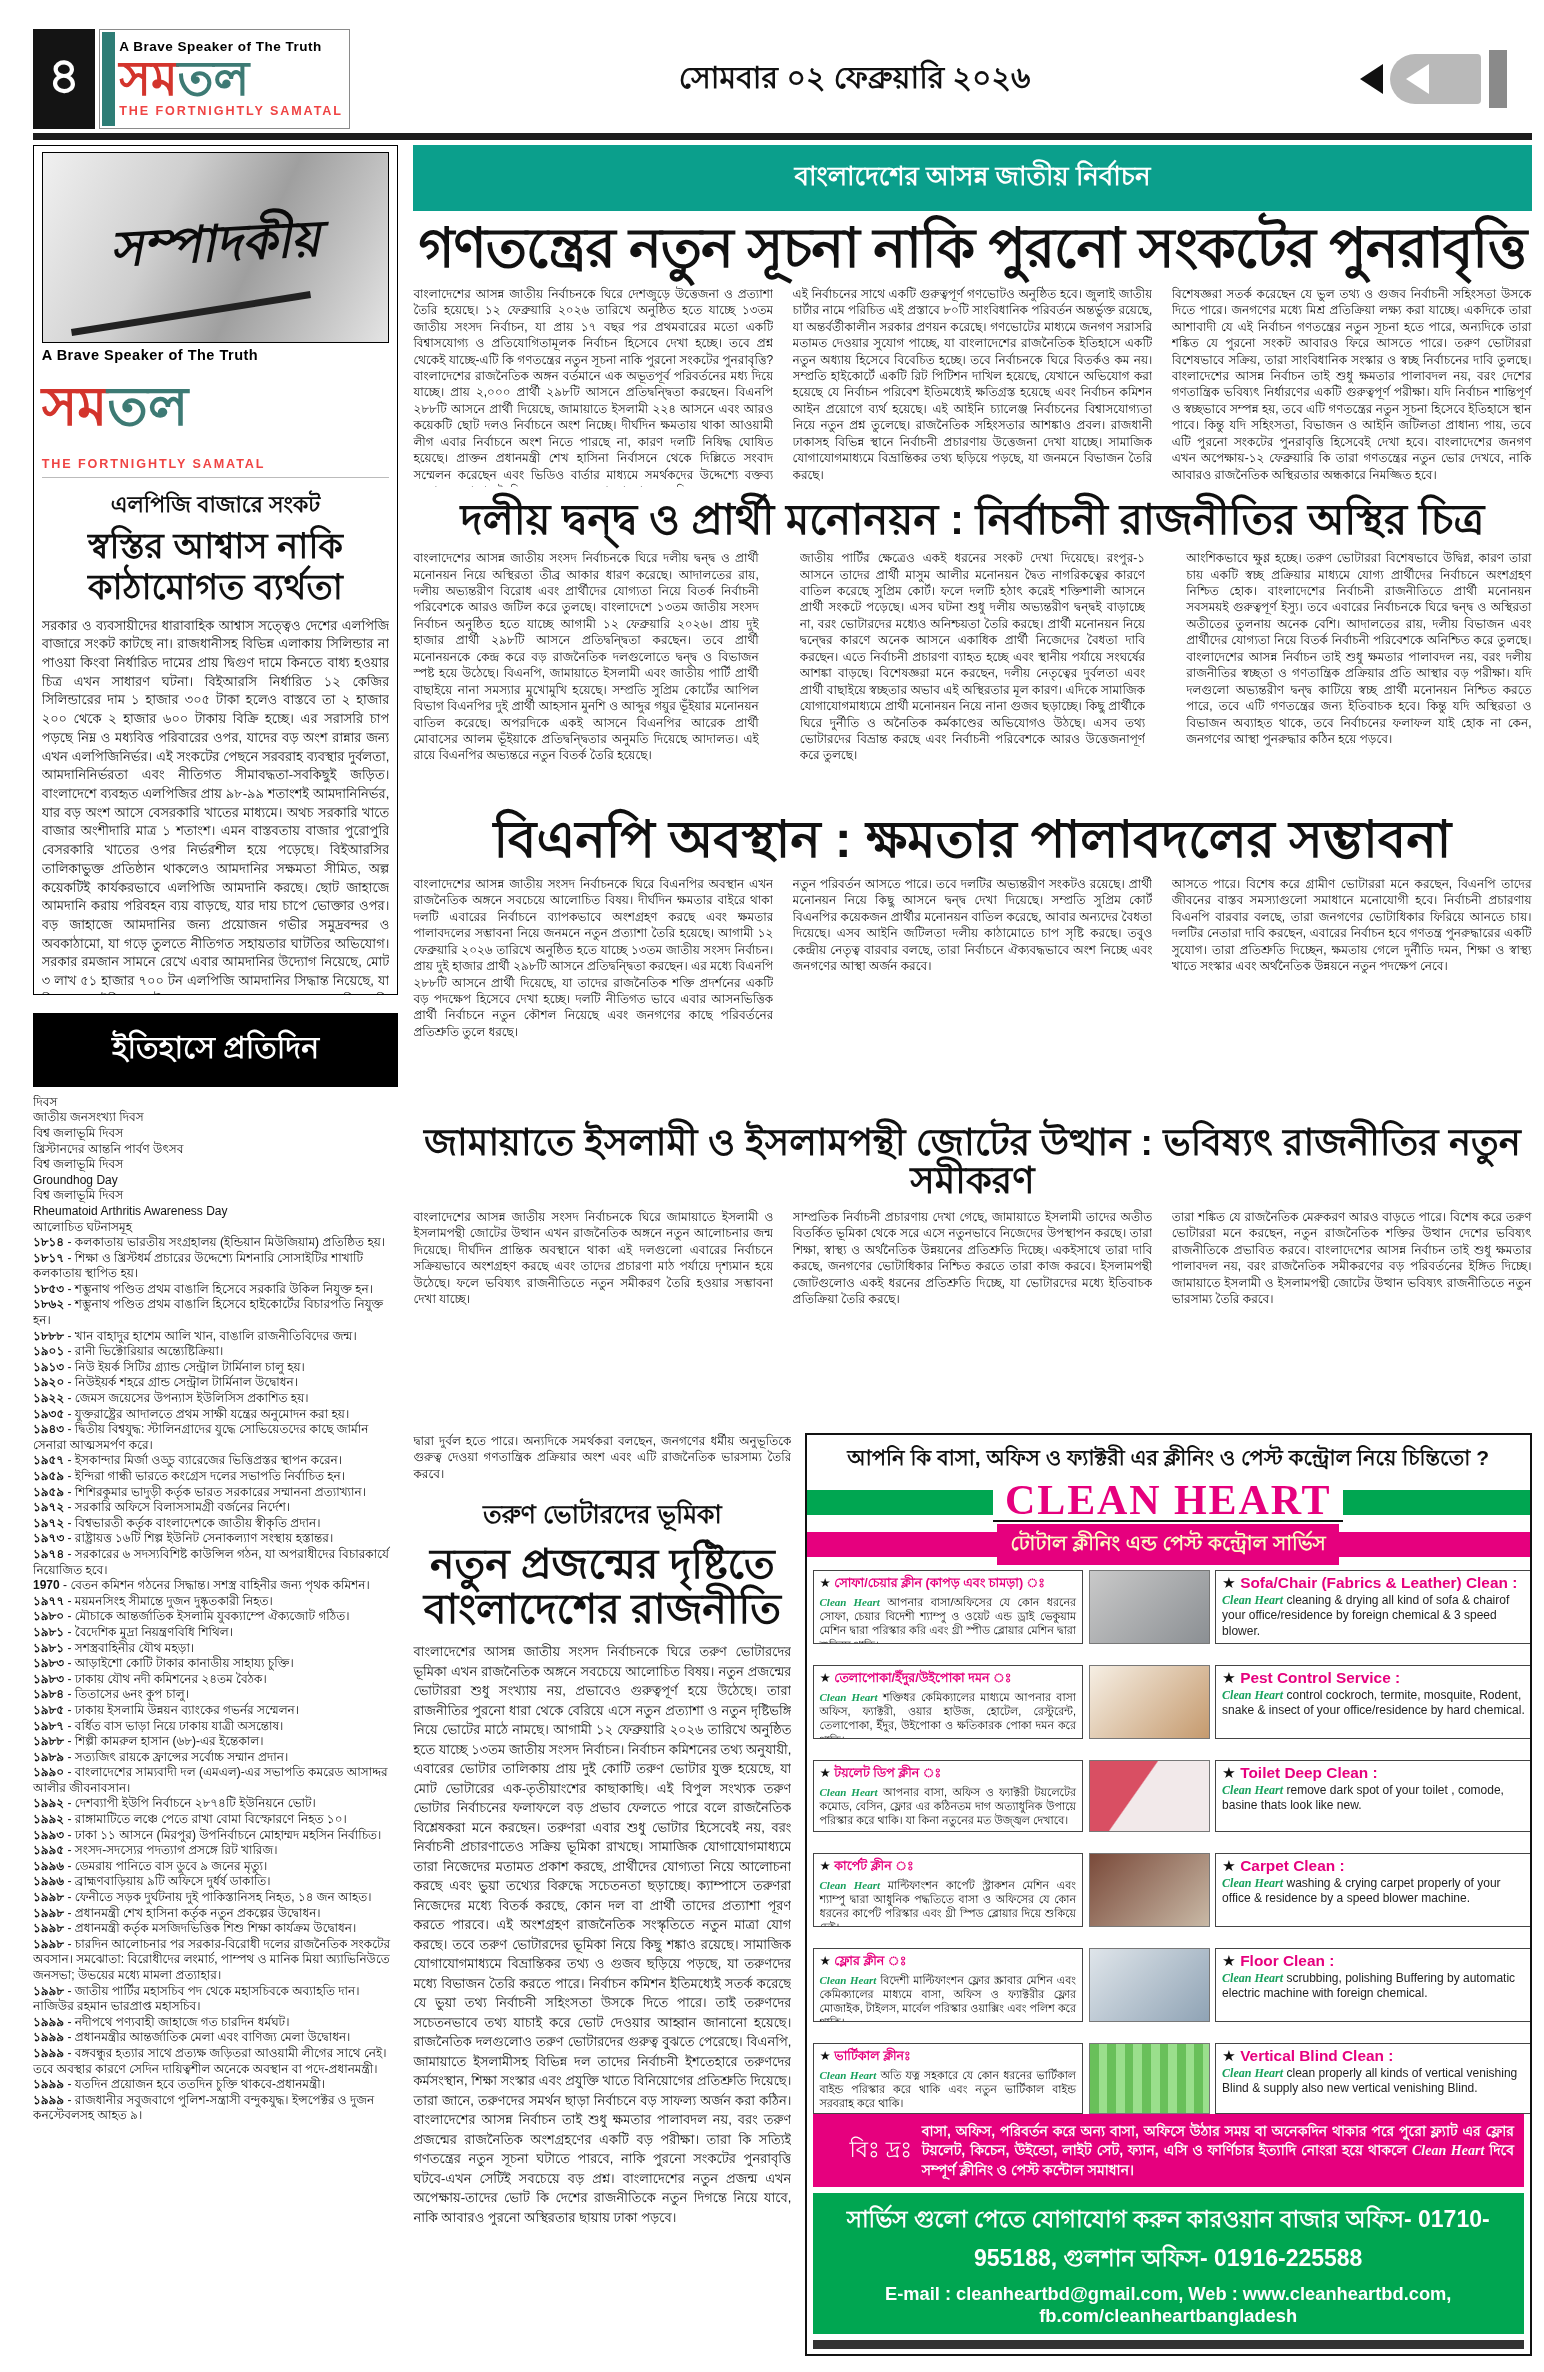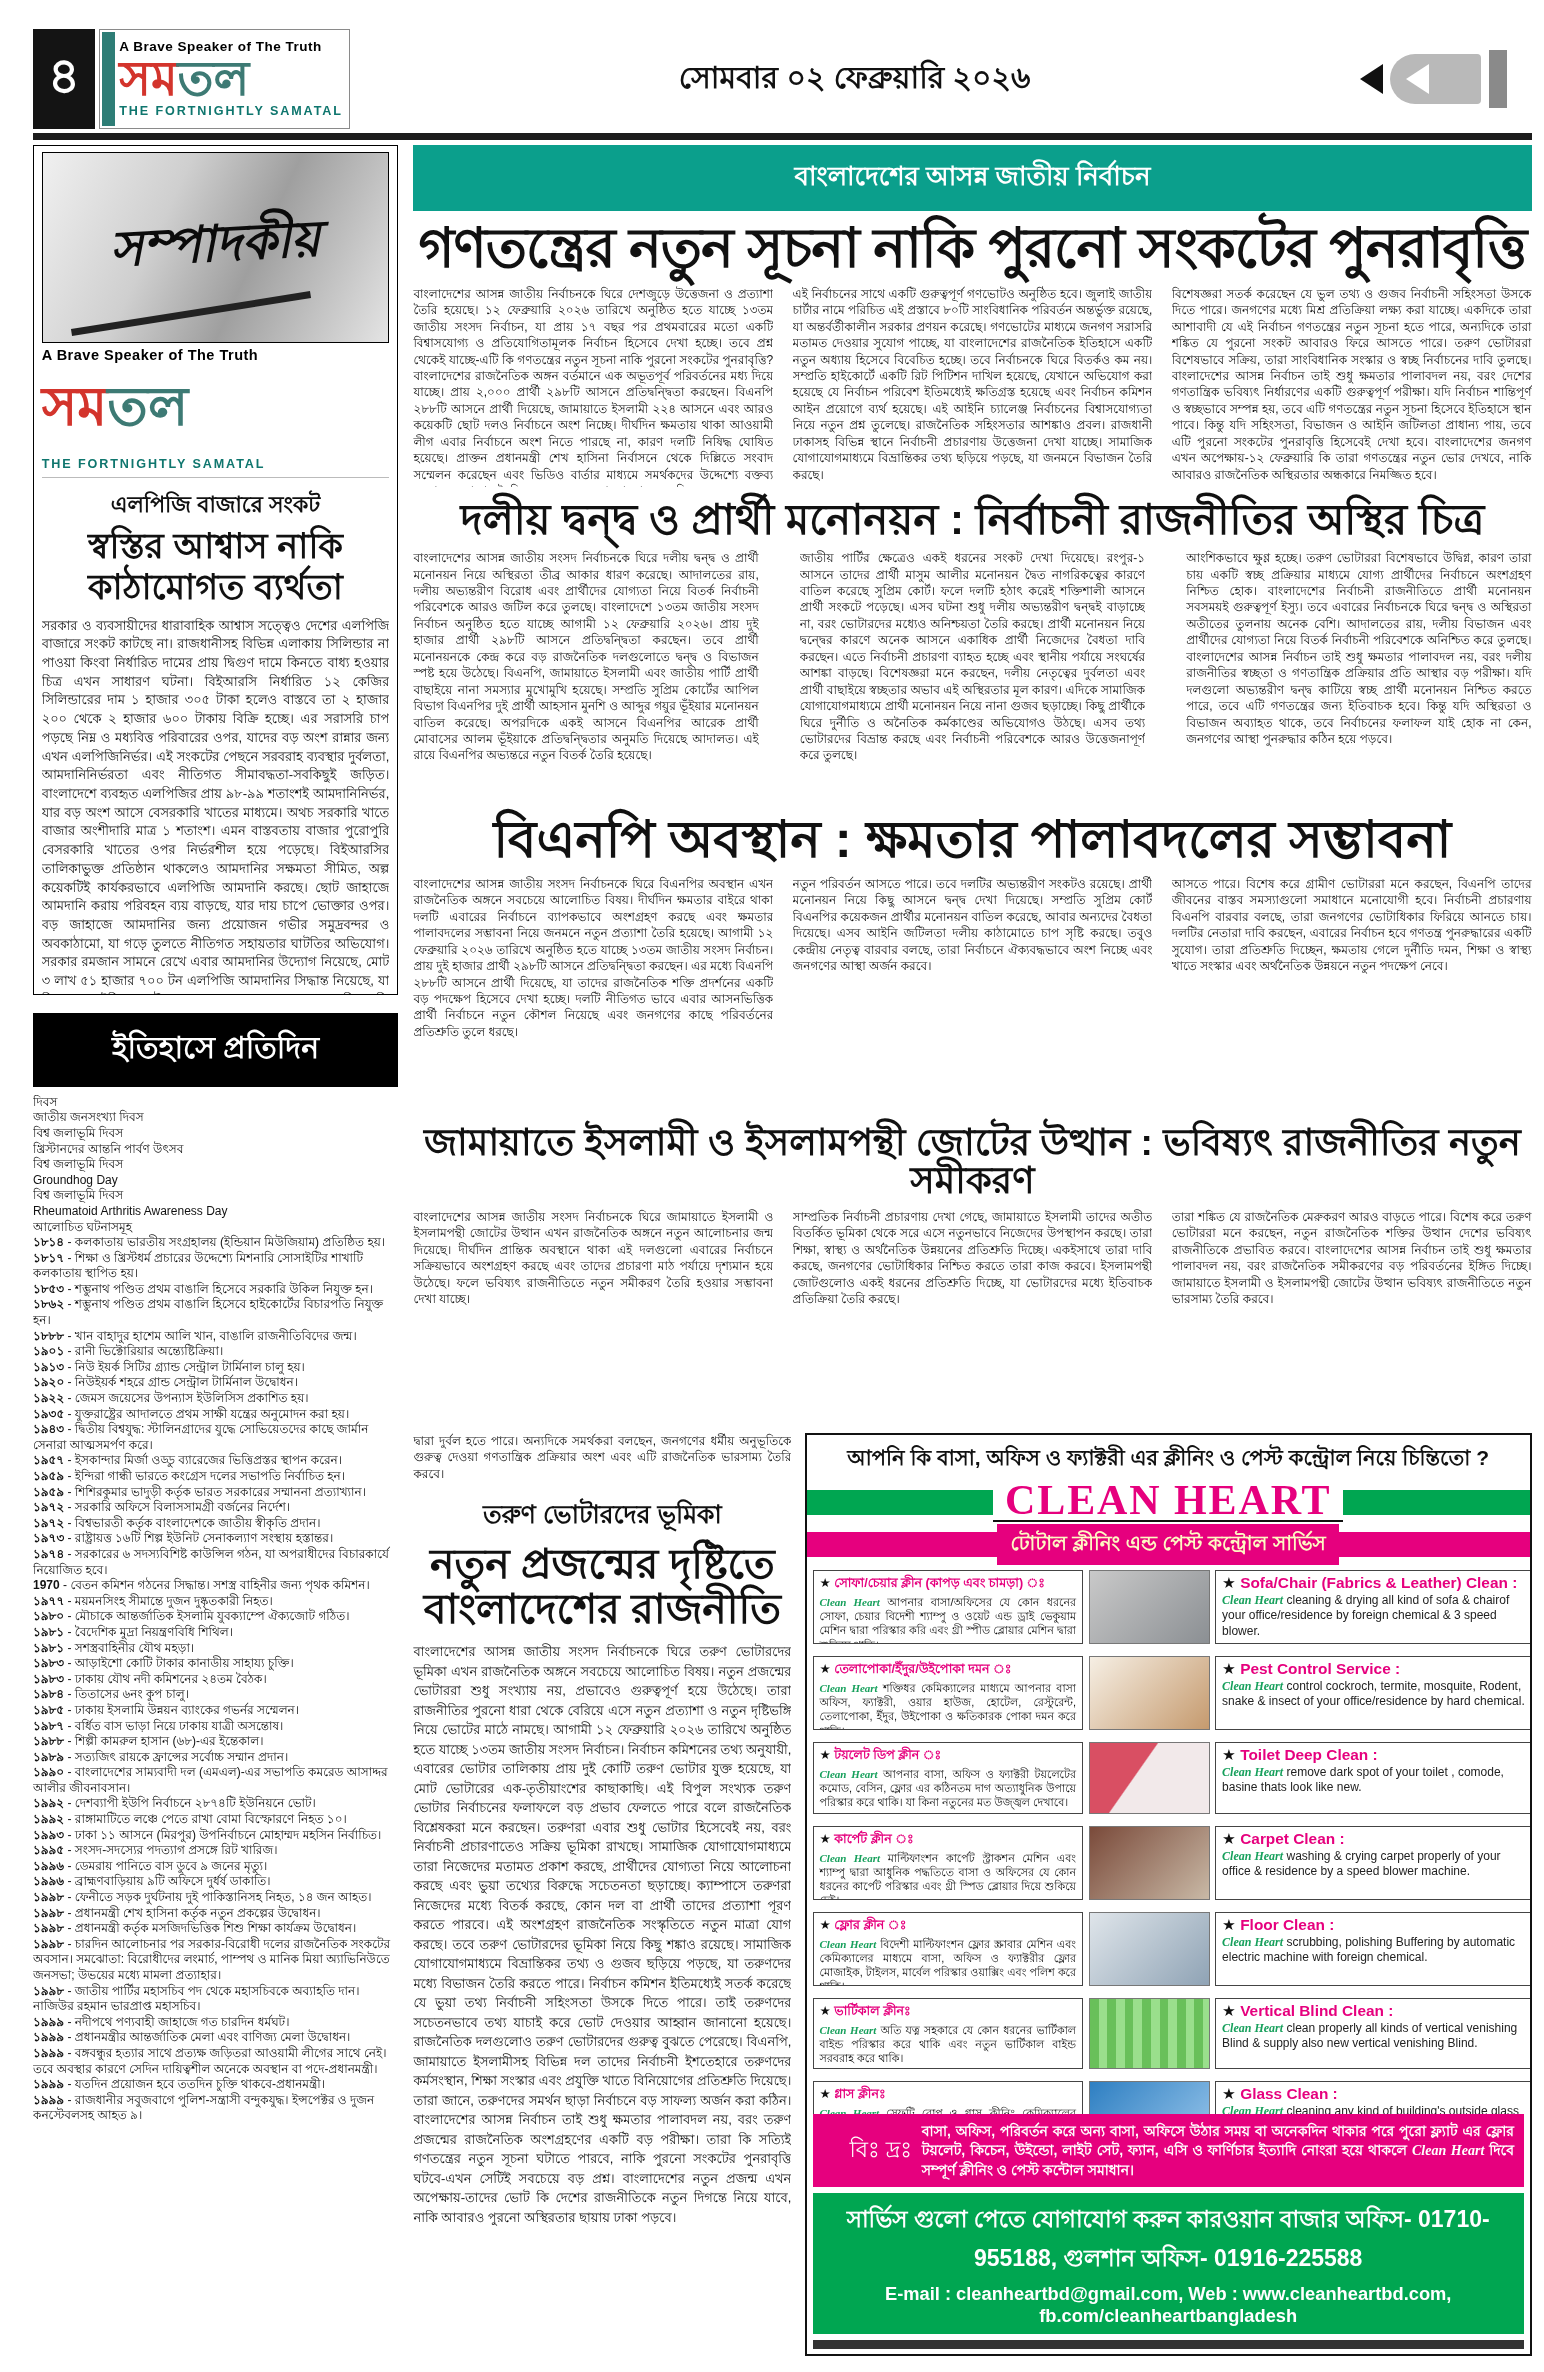--- a/index.html
+++ b/index.html
@@ -10,21 +10,21 @@
   .hdr{display:flex;align-items:stretch;height:100px;}
   .pageno{width:62px;background:#141414;color:#fff;display:flex;align-items:center;justify-content:center;
           font-size:50px;font-weight:bold;}
   .masthead{margin-left:3.9px;border:1px solid #8a8a8a;background:#fff;display:flex;align-items:stretch;padding:1.9px 5.8px 1.9px 1.9px;}
   .pubstrip{width:13.5px;background:#2e7d76;margin-right:3.9px;}
   .mast-inner{display:flex;flex-direction:column;justify-content:center;line-height:1;}
   .tagline{font-size:13.5px;font-weight:bold;color:#000;letter-spacing:0.5px;}
   .logo-bn{font-size:48px;font-weight:bold;margin:1.9px 0;}
   .logo-bn .p1{color:#d3342c;}
   .logo-bn .p2{color:#3d7a74;}
-  .logo-sub{font-size:12.6px;font-weight:bold;color:#0f766e;letter-spacing:1.9px;}
+  .logo-sub{font-size:12.6px;font-weight:bold;color:#ef4444;letter-spacing:1.9px;}
   .hdr-date{flex:1;display:flex;align-items:center;justify-content:center;font-size:30px;font-weight:bold;}
   .nav-arrow{display:flex;align-items:center;gap:7.7px;margin-right:25px;}
   .tri{width:0;height:0;border-top:15.4px solid transparent;border-bottom:15.4px solid transparent;border-right:23px solid #111;}
   .tab{width:91px;height:50px;background:#b9b9b9;border-radius:25px 3.9px 3.9px 25px;position:relative;}
   .tab::after{content:"";position:absolute;left:15.4px;top:9.7px;border-top:15.4px solid transparent;border-bottom:15.4px solid transparent;border-right:23px solid #fff;}
   .tabbar{width:17.4px;height:58px;background:#8a8a8a;}
   .hdr-rule{height:6.8px;background:#1c1c1c;margin-top:3.9px;}
   
   .content{display:flex;gap:15.4px;margin-top:5.8px;height:2211px;}
   .sidebar{width:365px;flex:0 0 365px;display:flex;flex-direction:column;}
@@ -69,21 +69,21 @@
   
   .ad{flex:1;border:2.9px solid #111;box-sizing:border-box;display:flex;flex-direction:column;min-width:0;background:#fff;}
   .ad-title{text-align:center;font-size:21px;font-weight:bold;padding:7.7px 3.9px 3.9px 3.9px;}
   .ad-logo-row{display:flex;align-items:center;height:42px;}
   .gbar{flex:1;height:25px;background:#00a651;}
   .ad-brand{font-size:42px;font-weight:900;color:#e6007e;letter-spacing:1.9px;padding:0 11.6px;line-height:.9;
             font-family:"Liberation Serif","DejaVu Serif",serif;border-bottom:2.9px solid #111;}
   .ad-sub-row{display:flex;align-items:center;height:39px;margin-top:1.9px;}
   .mbar{flex:1;height:25px;background:#e6007e;}
   .ad-sub{background:#e6007e;color:#fef9c3;font-size:20px;font-weight:bold;padding:3.9px 13.5px;white-space:nowrap;}
-  .svc-list{flex:1;display:flex;flex-direction:column;gap:12px;padding:5.8px;overflow:hidden;}
+  .svc-list{flex:1;display:flex;flex-direction:column;gap:21px;padding:5.8px;overflow:hidden;}
   .svc-row{display:grid;grid-template-columns:38% 17% 45%;gap:5.8px;height:74px;box-sizing:border-box;}
   .svc-bn,.svc-en{border:1.9px solid #444;padding:2.9px 5.8px;overflow:hidden;box-sizing:border-box;}
   .svc-bn-title{color:#e6007e;font-size:12.6px;font-weight:bold;}
   .svc-bn-title .star{color:#111;}
   .svc-bn-text{margin:1px 0 0 0;font-size:11px;line-height:1.3;text-align:justify;}
   .brand{color:#17a05c;font-weight:bold;font-style:italic;font-family:"Liberation Serif","DejaVu Serif",serif;}
   .svc-photo{border:1px solid #777;box-sizing:border-box;}
   .svc-en-title{color:#e6007e;font-size:15.4px;font-weight:bold;}
   .svc-en-title .star{color:#111;}
   .svc-en-text{margin:1px 0 0 0;font-size:12px;line-height:1.3;color:#222;}

